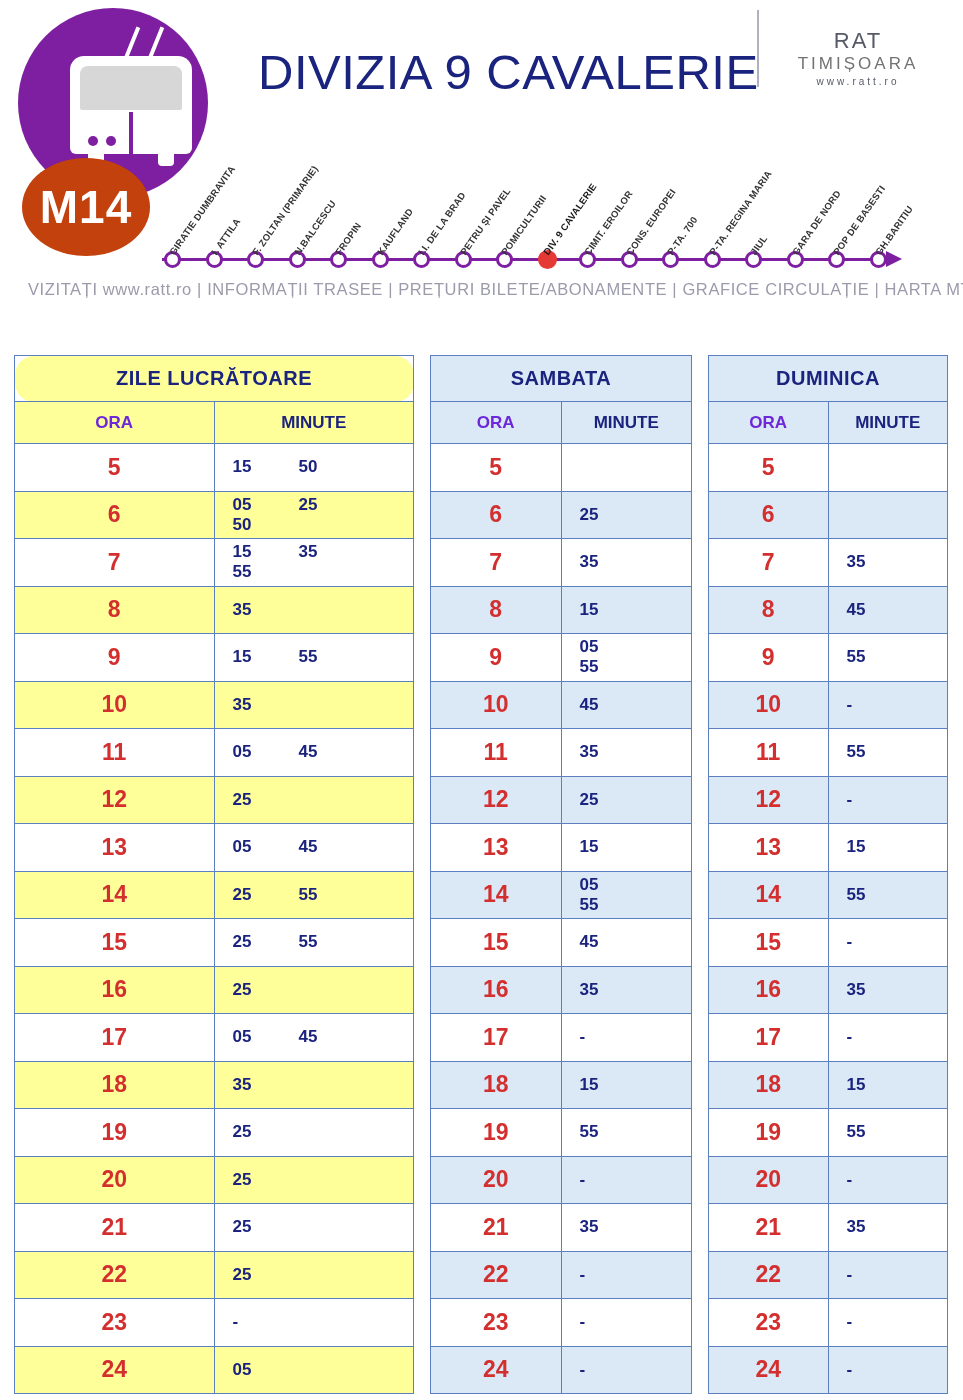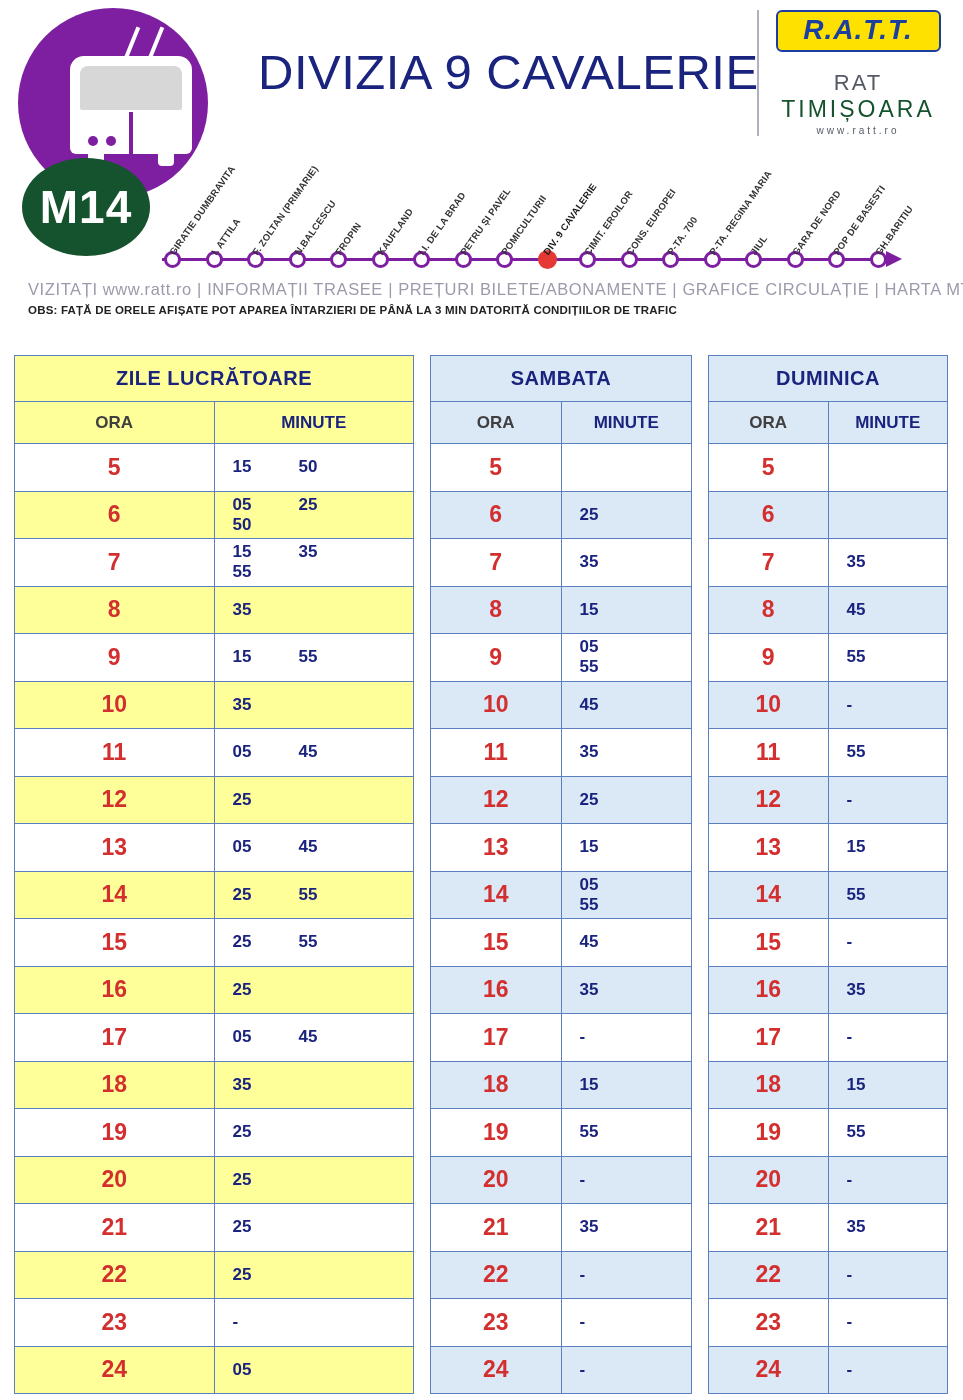--- a/index.html
+++ b/index.html
@@ -80,21 +80,21 @@
   .pole-l { position:absolute; left:112px; top:18px; width:4px; height:34px; background:#ffffff; transform: rotate(22deg); }
   .pole-r { position:absolute; left:136px; top:18px; width:4px; height:34px; background:#ffffff; transform: rotate(22deg); }
 
   .line-badge {
     position: absolute;
     left: 22px;
     top: 158px;
     width: 128px;
     height: 98px;
     border-radius: 50%;
-    background: #14532d;
+    background: #c2410c;
     color: #ffffff;
     font-size: 46px;
     font-weight: bold;
     display: flex;
     align-items: center;
     justify-content: center;
     letter-spacing: 1px;
   }
 
   .title {
@@ -124,21 +124,21 @@
     color: #1a3fa0;
     font-size: 28px;
     font-weight: bold;
     font-style: italic;
     letter-spacing: 1px;
     padding: 2px 6px 4px 6px;
     display: inline-block;
     width: 165px;
   }
   .ratt-sub1 { color:#555a66; font-size: 22px; letter-spacing:2px; margin-top: 18px; }
-  .ratt-sub2 { color:#14532d; font-size: 23px; letter-spacing:3px; }
+  .ratt-sub2 { color:#737373; font-size: 17px; letter-spacing:3px; }
   .ratt-sub3 { color:#555a66; font-size: 10px; letter-spacing:3px; margin-top:2px; }
 
   
   .route {
     position: absolute;
     left: 150px;
     top: 150px;
     width: 800px;
     height: 130px;
   }
@@ -232,28 +232,28 @@
   .tbl-sun  { width: 240px; }
 
   .dayhead {
     height: 46px;
     text-align: center;
     font-size: 20px;
     font-weight: bold;
     color: #1a237e;
     letter-spacing: 0.5px;
   }
-  .dayhead.week { background: #ffff99; }
+  .dayhead.week { background: #ffff99; border-radius: 19px; }
   .dayhead.weekend { background: #dbe8f5; }
 
   .colhead {
     height: 42px;
     font-size: 17px;
     font-weight: bold;
-    color: #404040;
+    color: #6d28d9;
     text-align: center;
   }
   .colhead.minutes { color: #1a237e; }
   .colhead.week { background: #ffff99; }
   .colhead.weekend { background: #dbe8f5; }
 
   .hour {
     width: 58px;
     text-align: center;
     font-size: 23px;
@@ -293,21 +293,20 @@
     <div class="bus-light-r"></div>
     <div class="bus-wheel-l"></div>
     <div class="bus-wheel-r"></div>
   </div>
 
   <div class="line-badge">M14</div>
 
   <div class="title">DIVIZIA 9 CAVALERIE</div>
 
   <div class="ratt-block">
-    <div class="ratt-logo">R.A.T.T.</div>
     <div class="ratt-sub1">RAT</div>
     <div class="ratt-sub2">TIMIȘOARA</div>
     <div class="ratt-sub3">www.ratt.ro</div>
   </div>
 
   <div class="route" id="route-strip">
     <div class="route-line"></div>
     <div class="route-arrow"></div>
   <div class="stop" style="left: 14px;"></div>
       <div class="stop-label" style="left: 26px; top: 96px;">GIRATIE DUMBRAVITA</div>
@@ -341,21 +340,20 @@
       <div class="stop-label" style="left: 607px; top: 96px;">JIUL</div>
       <div class="stop" style="left: 636.5px;"></div>
       <div class="stop-label" style="left: 648.5px; top: 96px;">GARA DE NORD</div>
       <div class="stop" style="left: 678px;"></div>
       <div class="stop-label" style="left: 690px; top: 96px;">POP DE BASESTI</div>
       <div class="stop" style="left: 719.5px;"></div>
       <div class="stop-label" style="left: 731.5px; top: 96px;">GH.BARITIU</div>
     </div>
 
   <div class="links">VIZITAȚI www.ratt.ro | INFORMAȚII TRASEE | PREȚURI BILETE/ABONAMENTE | GRAFICE CIRCULAȚIE | HARTA MTC   FORUM |</div>
-  <div class="obs">OBS: FAȚĂ DE ORELE AFIȘATE POT APAREA ÎNTARZIERI DE PÂNĂ LA 3 MIN DATORITĂ CONDIȚIILOR DE TRAFIC</div>
 </div>
 
 <div class="tables">
 
   <div class="wrap-week">
     <table class="tbl tbl-week" id="tbl-0">
       <thead>
         <tr>
           <th class="dayhead week" colspan="2">ZILE LUCRĂTOARE</th>
         </tr>

